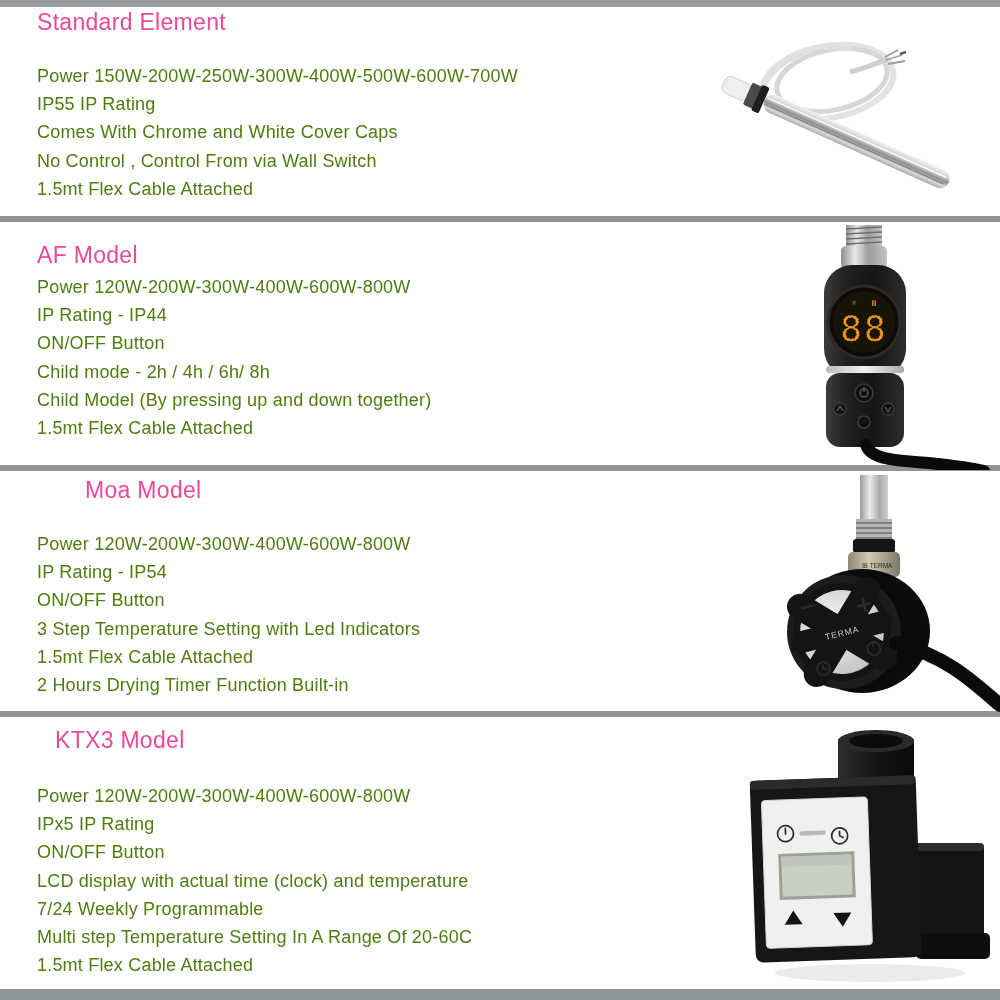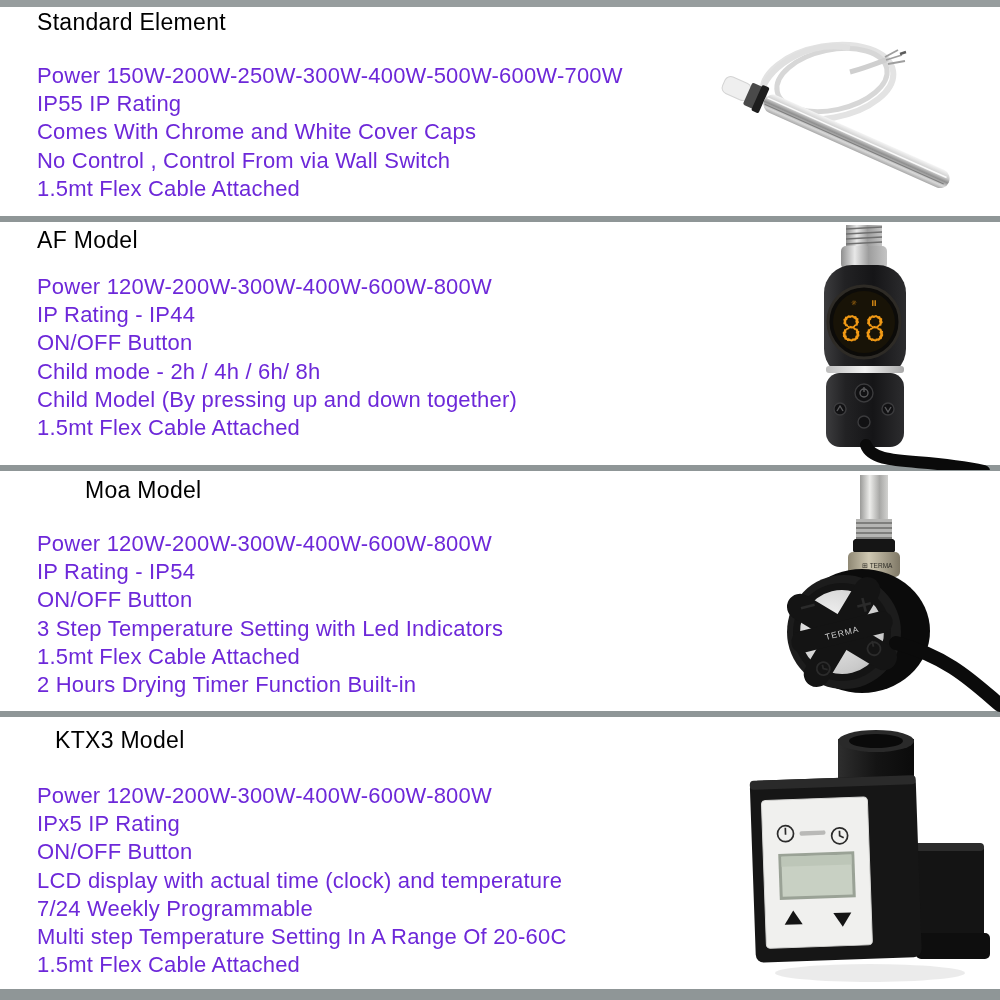--- a/index.html
+++ b/index.html
@@ -8,28 +8,28 @@
 
   .bar { position: absolute; left: 0; width: 1000px; background: #8f9697; }
   #top-bar   { top: 0;   height: 7px;  background: #979d9e; }
   #divider-1 { top: 216px; height: 6px; }
   #divider-2 { top: 465px; height: 6px; }
   #divider-3 { top: 711px; height: 6px; }
   #bottom-bar{ top: 989px; height: 11px; }
 
   .section-title {
     position: absolute; left: 37px; font-size: 23px; line-height: 28px;
-    color: #000000; letter-spacing: 0.3px; white-space: nowrap;
+    color: #ec4899; letter-spacing: 0.3px; white-space: nowrap;
   }
   .spec-list {
-    position: absolute; left: 37px; font-size: 22px; line-height: 28.2px;
-    color: #6d28d9; letter-spacing: 0.2px; white-space: nowrap;
+    position: absolute; left: 37px; font-size: 18px; line-height: 28.2px;
+    color: #4d7c0f; letter-spacing: 0.2px; white-space: nowrap;
   }
   #title-0 { top: 8px;   }  #list-0 { top: 62px;  }
-  #title-1 { top: 226px; }  #list-1 { top: 273px; }
+  #title-1 { top: 241px; }  #list-1 { top: 273px; }
   #title-2 { top: 476px; margin-left: 48px; }  #list-2 { top: 530px; }
   #title-3 { top: 726px; margin-left: 18px; }  #list-3 { top: 782px; }
 
   .product-img { position: absolute; }
   #img-0 { left: 700px; top: 20px;  }
   #img-1 { left: 750px; top: 225px; }
   #img-2 { left: 750px; top: 475px; }
   #img-3 { left: 720px; top: 725px; }
 </style>
 </head>

